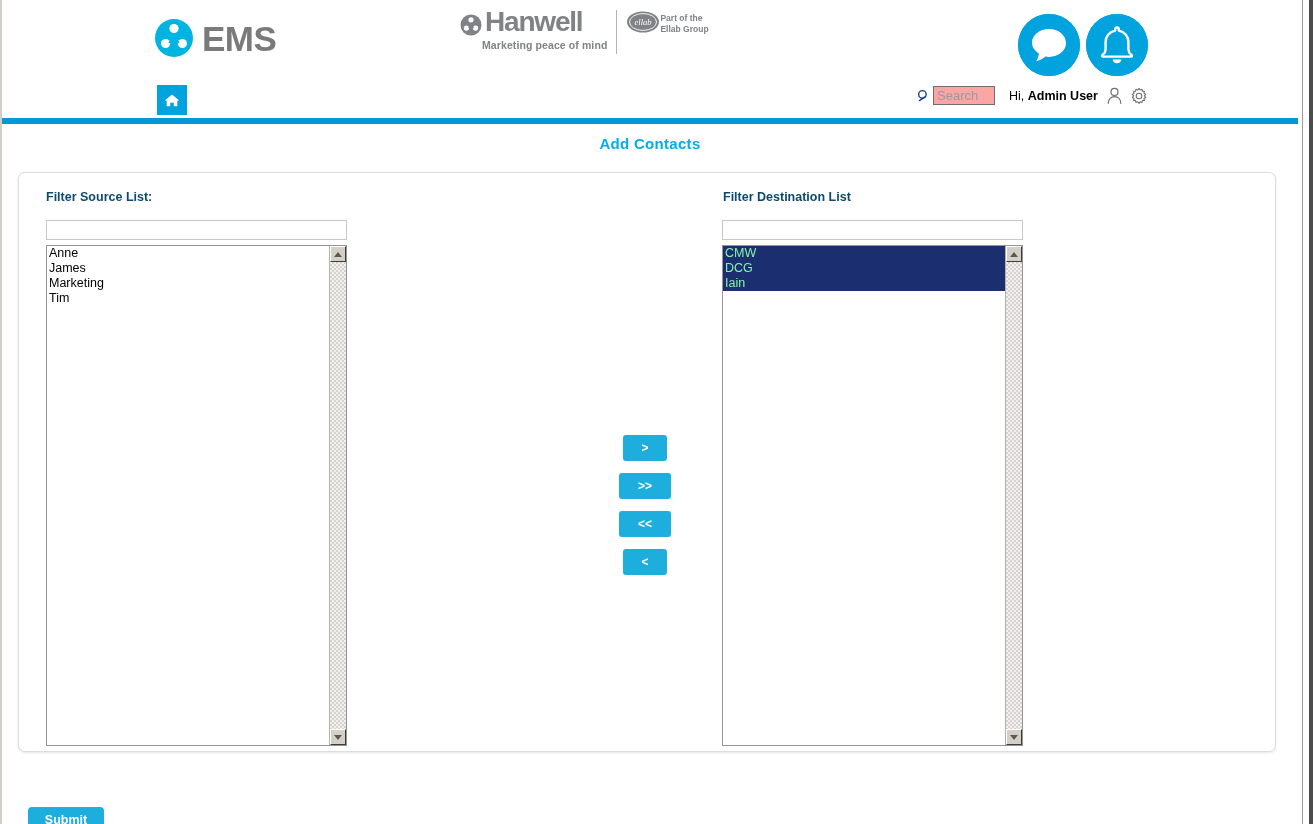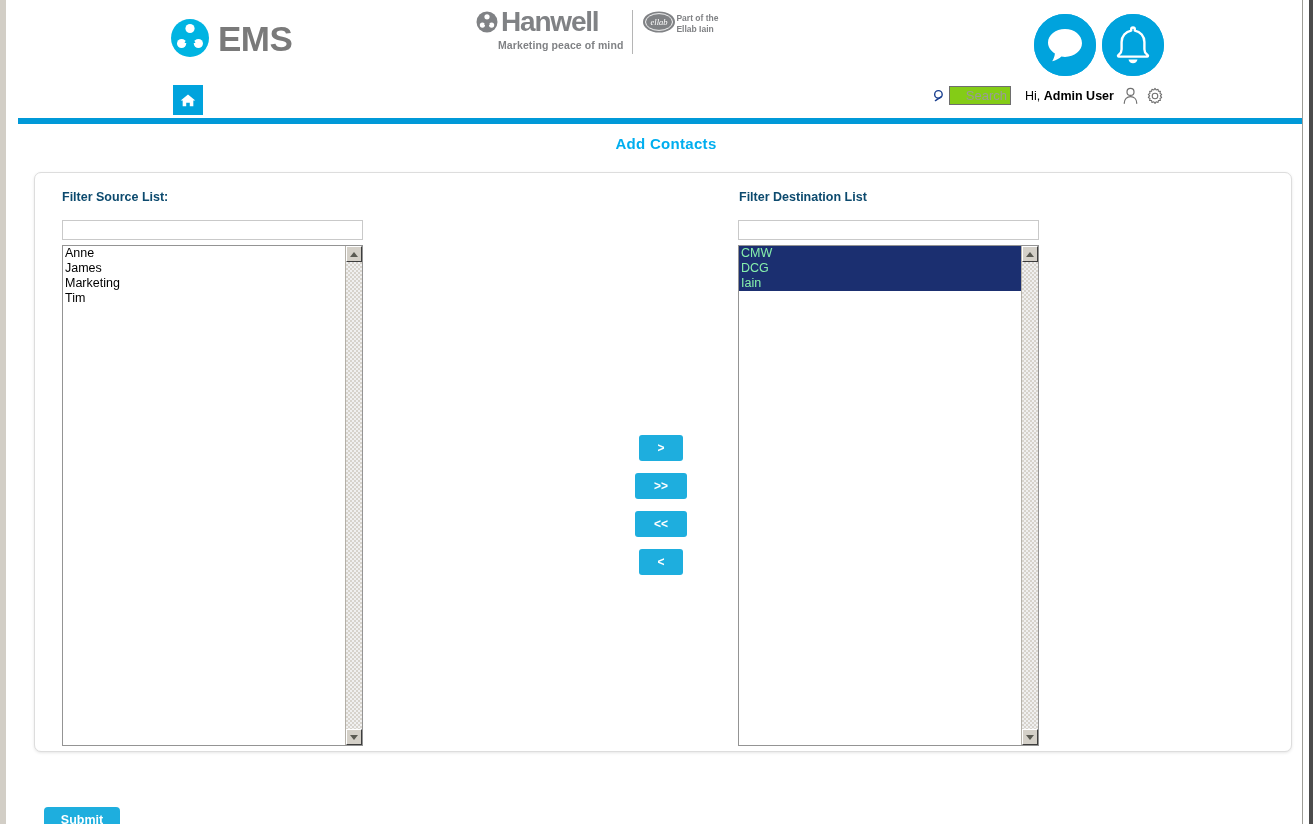--- a/index.html
+++ b/index.html
@@ -33,21 +33,21 @@
   }
   .edge-right-dark {
     position: absolute; right: 0; top: 0;
     width: 4px; height: 824px;
     background: #4c4c4c;
   }
 
   
   .page {
     position: absolute;
-    left: 18px; top: 0;
+    left: 2px; top: 0;
     width: 1296px; height: 824px;
     background: #ffffff;
   }
 
   
   .header {
     position: relative;
     height: 118px;
     background: #ffffff;
   }
@@ -69,21 +69,21 @@
   }
 
   .hanwell-logo {
     position: absolute;
     left: 458px; top: 8px;
     display: flex;
     align-items: flex-start;
   }
   .hanwell-left { display: flex; flex-direction: column; }
   .hanwell-word {
-    display: flex; align-items: center; gap: 3px;
+    display: flex; align-items: flex-end; gap: 3px;
   }
   .hanwell-mark { width: 22px; height: 22px; }
   .hanwell-name {
     font-size: 28px;
     font-weight: bold;
     color: #808285;
     letter-spacing: -1.2px;
     line-height: 1;
   }
   .hanwell-tag {
@@ -142,24 +142,23 @@
     gap: 0;
   }
   .search-icon-wrap { margin-right: 2px; display: flex; align-items: center; }
   .search-input {
     width: 62px;
     height: 19px;
     font-size: 13px;
     font-family: "Liberation Sans", sans-serif;
     color: #333;
     border: 1px solid #6e6e6e;
-    background: #84cc16;
+    background: #fca5a5;
     padding: 0 3px;
     outline: none;
-    text-align: right;
   }
   .search-input::placeholder { color: #9a9a9a; }
   .greet {
     margin-left: 14px;
     font-size: 12.5px;
     color: #000000;
     white-space: nowrap;
   }
   .greet b { font-weight: bold; }
   .user-icon-wrap { margin-left: 7px; display: flex; align-items: center; cursor: pointer; }
@@ -378,21 +377,21 @@
         <div class="hanwell-right">
           <span class="ellab-mark">
             <svg viewBox="0 0 34 24" width="34" height="24" aria-hidden="true">
               <ellipse cx="17" cy="12" rx="16" ry="10.5" fill="#808285"></ellipse>
               <ellipse cx="17" cy="12" rx="13.5" ry="8.4" fill="none" stroke="#ffffff" stroke-width="0.9"></ellipse>
               <text x="17" y="15.2" font-family="'Liberation Serif', serif" font-size="8.5" font-style="italic" fill="#ffffff" text-anchor="middle">ellab</text>
             </svg>
           </span>
           <span class="ellab-text">
             <span>Part of the</span><br>
-            <span>Ellab Iain</span>
+            <span>Ellab Group</span>
           </span>
         </div>
       </div>
 
       <button class="round-icon-btn chat-btn">
         <svg viewBox="0 0 62 62" width="62" height="62" aria-hidden="true">
           <circle cx="31" cy="31" r="31" fill="#00a3dd"></circle>
           <path d="M31 15 C21.6 15 14 21.1 14 28.6 C14 33.1 16.7 37.1 20.9 39.6
                    C20.7 42.2 19.6 45.2 18.2 47.3 C21.9 46.6 25.4 44.6 27.4 42.6
                    C28.6 42.8 29.8 42.9 31 42.9 C40.4 42.9 48 36.8 48 29.3

